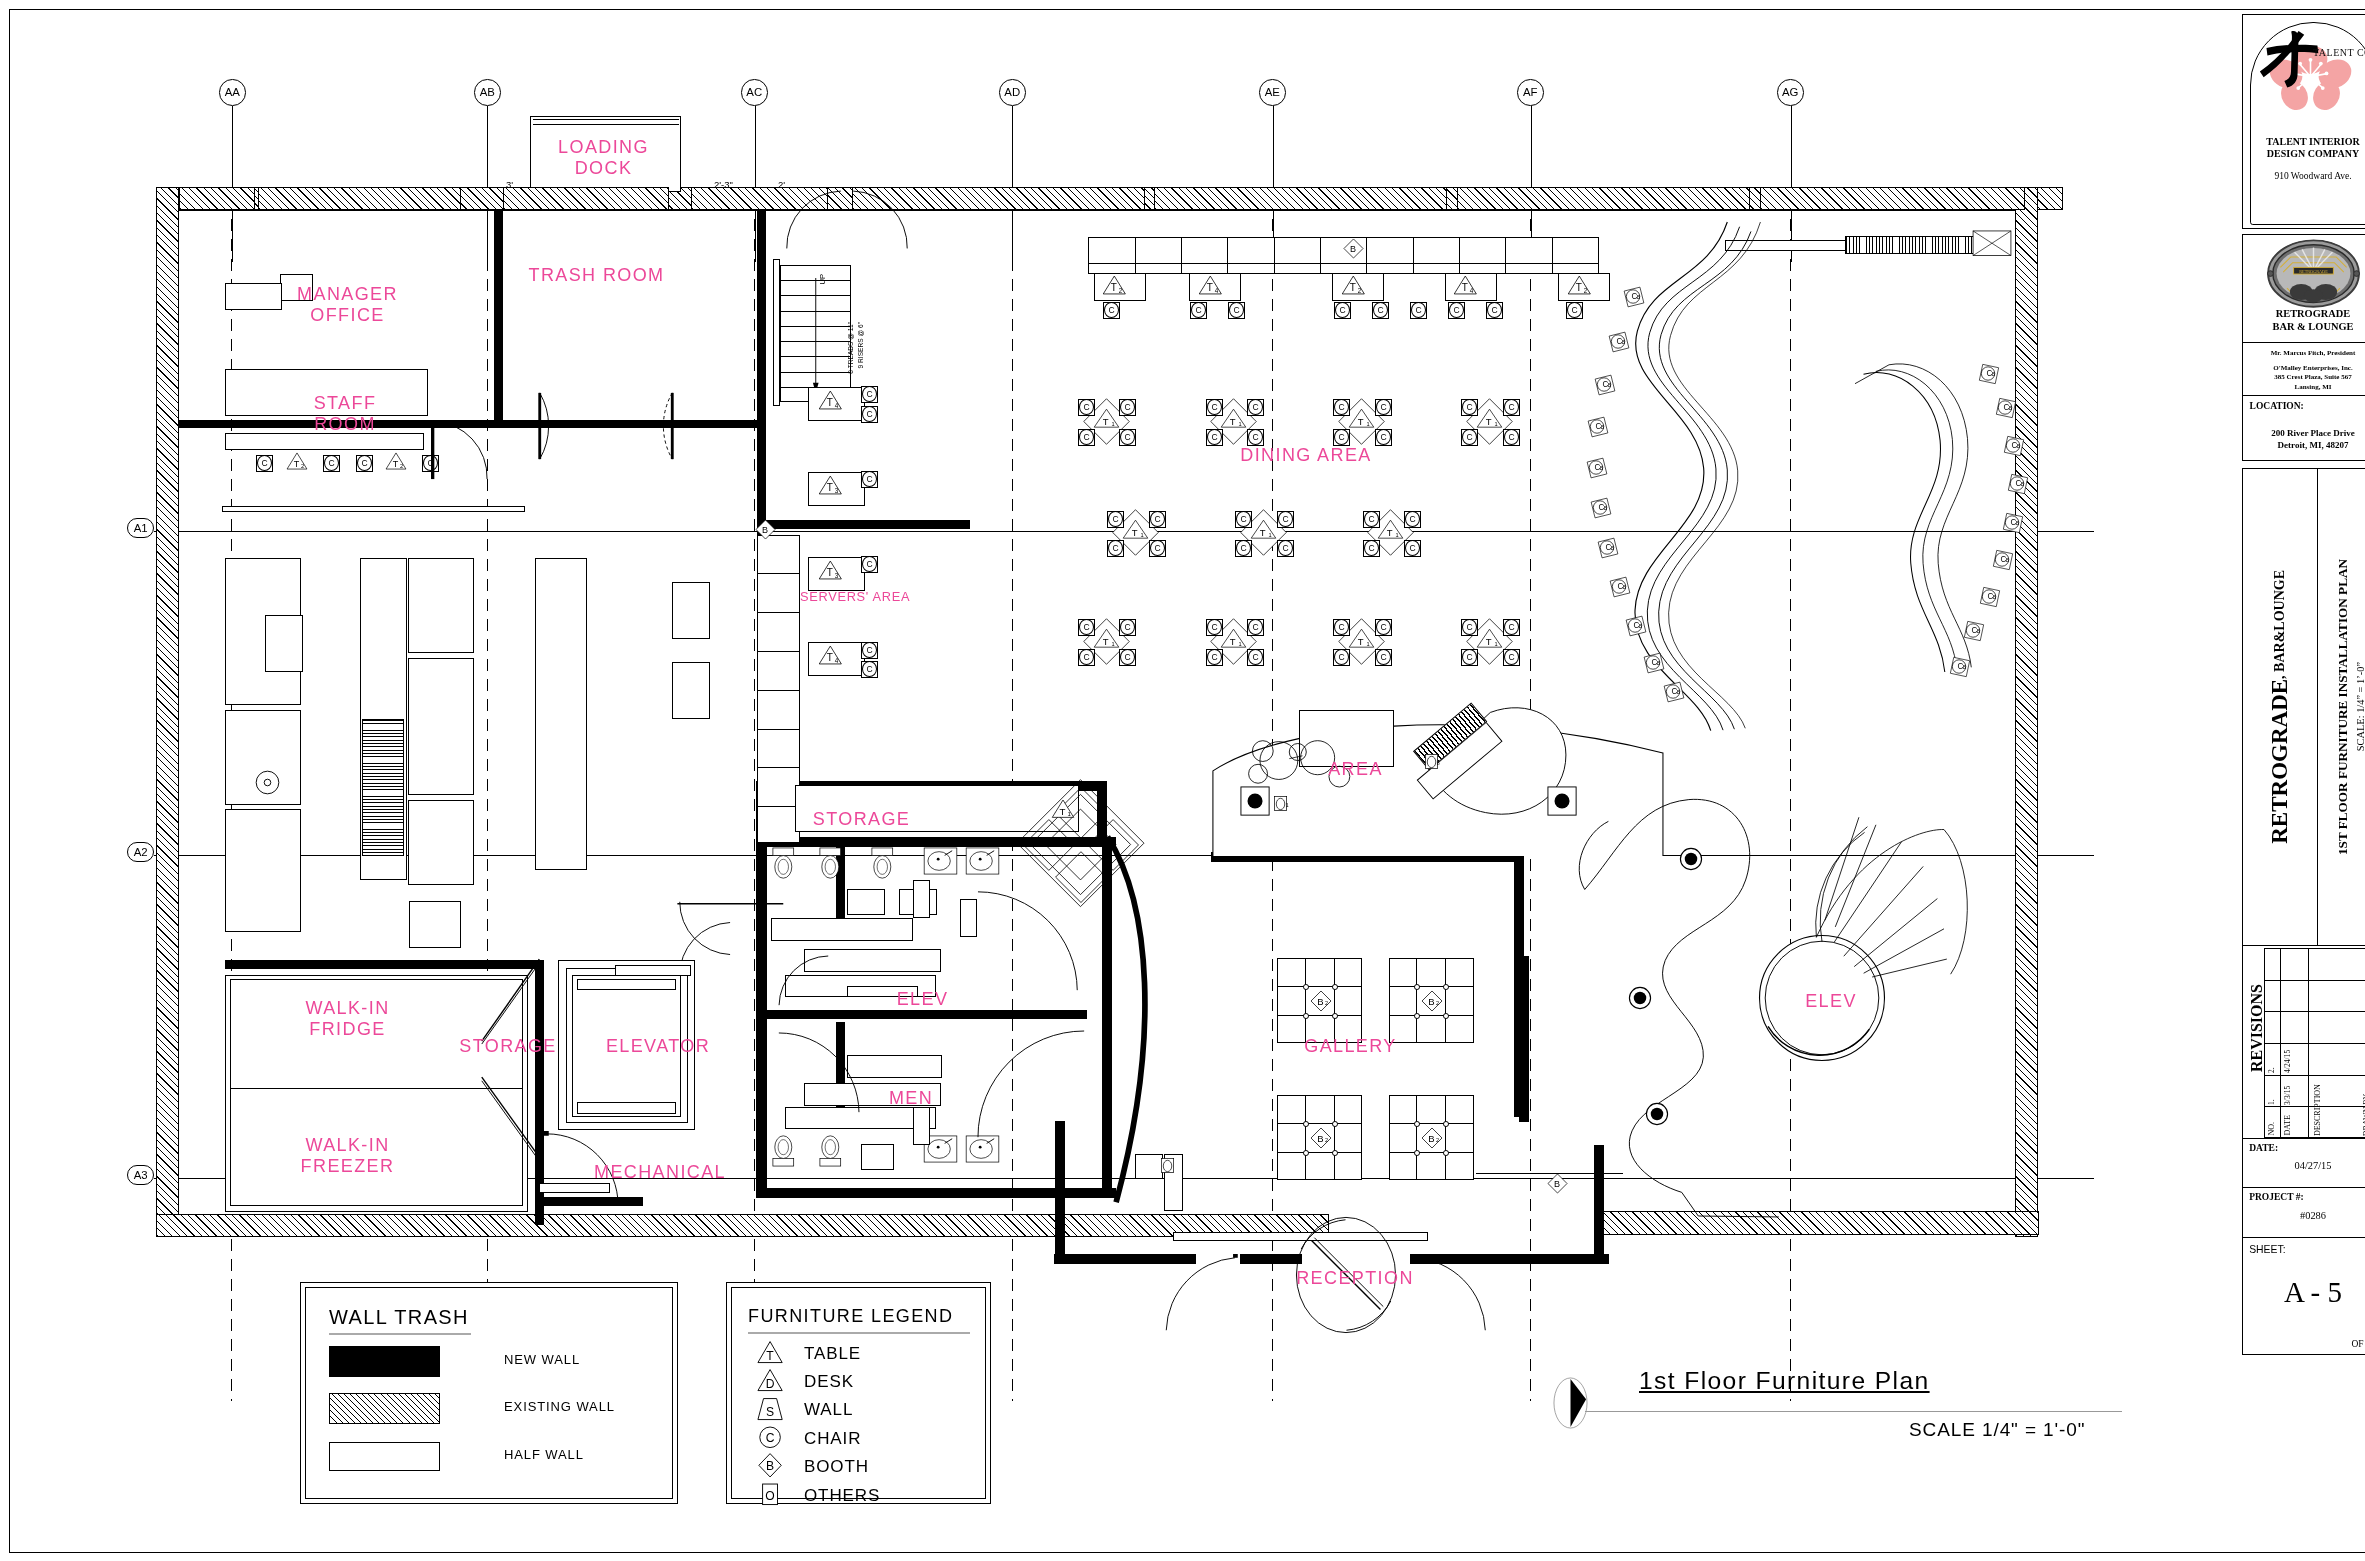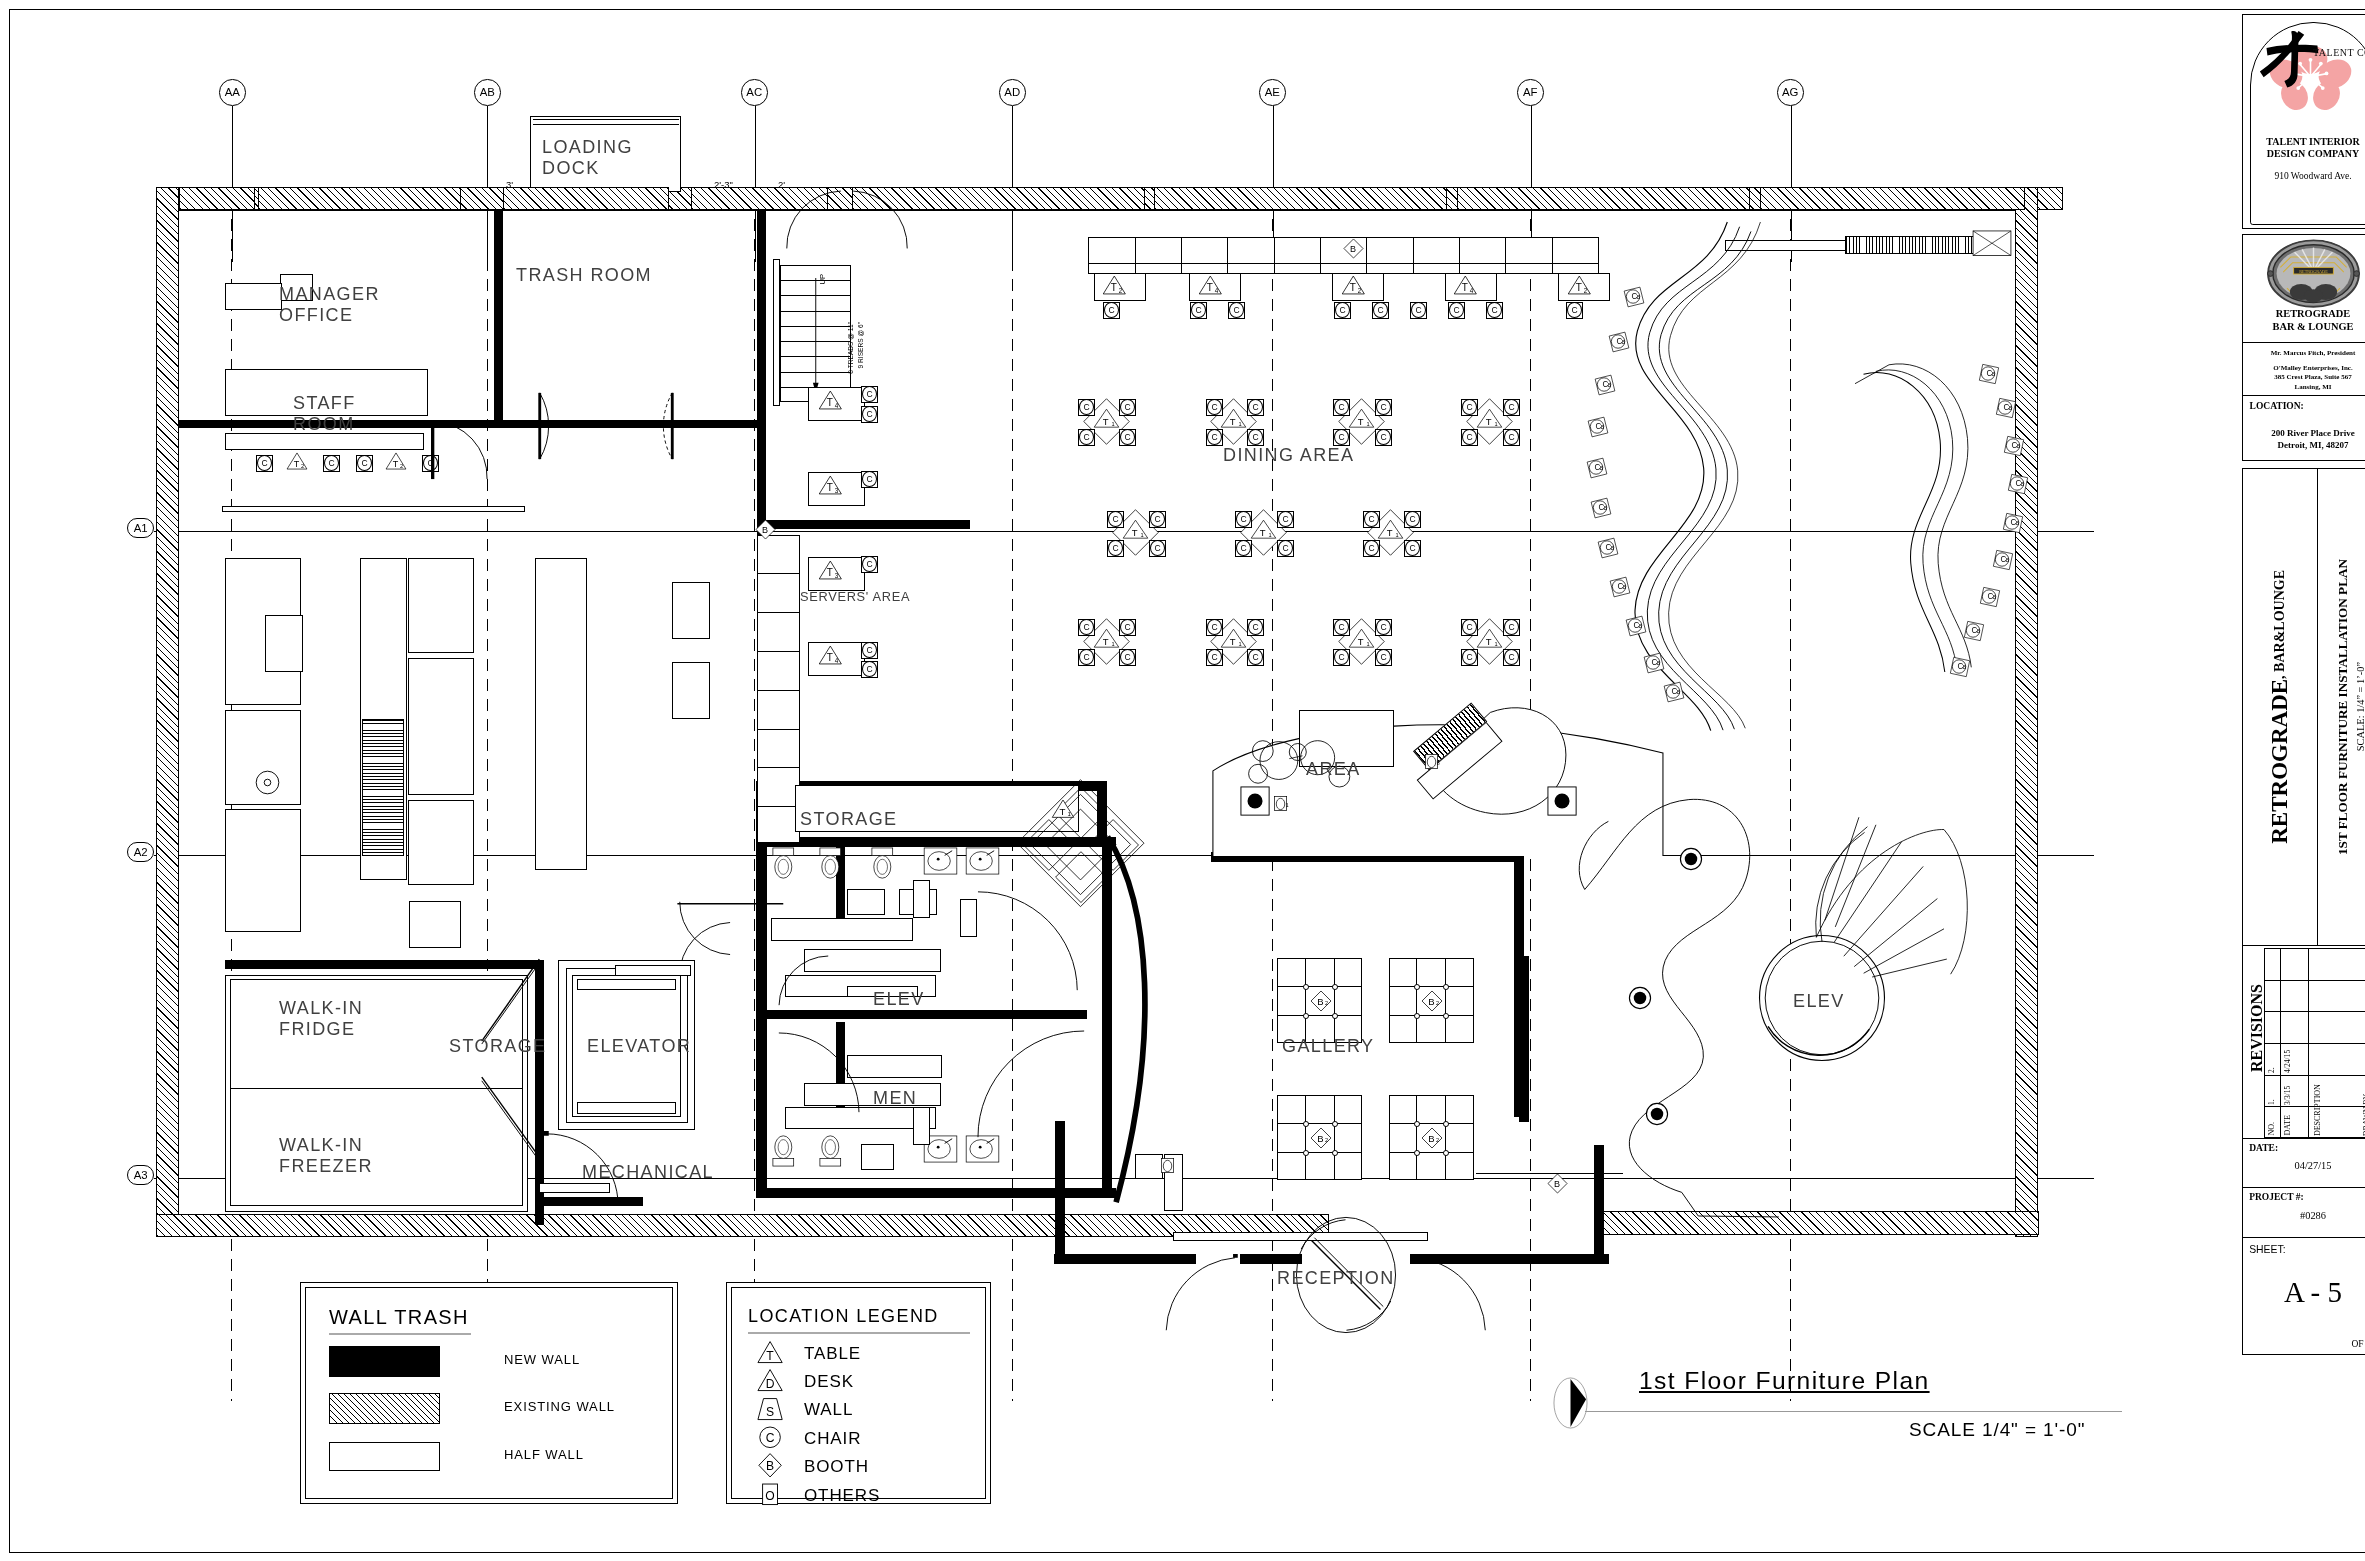--- a/index.html
+++ b/index.html
@@ -15,21 +15,21 @@
      background-image:repeating-linear-gradient(45deg,#000 0 0.9px,transparent 0.9px 5.2px);}
   .thin{position:absolute;background:#000;}
   .boxf{position:absolute;border:0.7px solid #000;box-sizing:border-box;background:#fff;}
 
   
   #sheet-border{position:absolute;left:8.5px;top:8.5px;width:2396px;height:1544px;
      border:1.4px solid #000;box-sizing:border-box;}
 
   
   .room-label{position:absolute;font-size:18px;letter-spacing:1.4px;white-space:nowrap;
-     font-family:"Liberation Sans",sans-serif;color:#404040;text-align:left;}
+     font-family:"Liberation Sans",sans-serif;color:#ec4899;text-align:center;}
   .room-label.sm{font-size:12.8px;letter-spacing:0.7px;}
 
   
   .gb{position:absolute;width:26.5px;height:26.5px;border:1.2px solid #000;border-radius:50%;
      background:#fff;display:flex;align-items:center;justify-content:center;
      font-size:11.4px;letter-spacing:0px;box-sizing:border-box;}
   .gline-v{position:absolute;width:0.7px;background:#000;}
   .gline-h{position:absolute;height:0.7px;background:#000;}
 
   
@@ -1180,21 +1180,21 @@
 
 <div class="sw-exist" style="left:329px;top:1393px;width:111px;height:31px;"></div>
 <div class="legend-text" style="left:504px;top:1399px;">EXISTING WALL</div>
 
 <div class="sw-half" style="left:329px;top:1442px;width:111px;height:29px;"></div>
 <div class="legend-text" style="left:504px;top:1447px;">HALF WALL</div>
 
 <div class="legend-outer" style="left:726px;top:1282px;width:265px;height:222px;">
   <div class="legend-inner"></div>
 </div>
-<div class="legend-title" style="left:748px;top:1306px;font-size:18px;">LOCATION LEGEND</div>
+<div class="legend-title" style="left:748px;top:1306px;font-size:18px;">FURNITURE LEGEND</div>
 <div class="legend-rule" style="left:748px;top:1332px;width:222px;"></div>
 <div id="furn-legend-rows">
     <div class="abs" style="left: 757px; top: 1340px; width: 28px; height: 24.6px;"><svg width="28" height="24.6" viewBox="0 0 60 52" font-family="'Liberation Sans',sans-serif">
         <polygon points="28,3 54,48 2,48" fill="#fff" stroke="#000" stroke-width="2"></polygon>
         <text x="28" y="42" font-size="26" text-anchor="middle">T</text>
       </svg></div>
     <div class="abs" style="left: 804px; top: 1344px; font-size: 17px; letter-spacing: 0.9px; white-space: nowrap;">TABLE</div>
     <div class="abs" style="left: 757px; top: 1368px; width: 28px; height: 24.6px;"><svg width="28" height="24.6" viewBox="0 0 60 52" font-family="'Liberation Sans',sans-serif">
         <polygon points="28,3 54,48 2,48" fill="#fff" stroke="#000" stroke-width="2"></polygon>
         <text x="28" y="42" font-size="26" text-anchor="middle">D</text>

